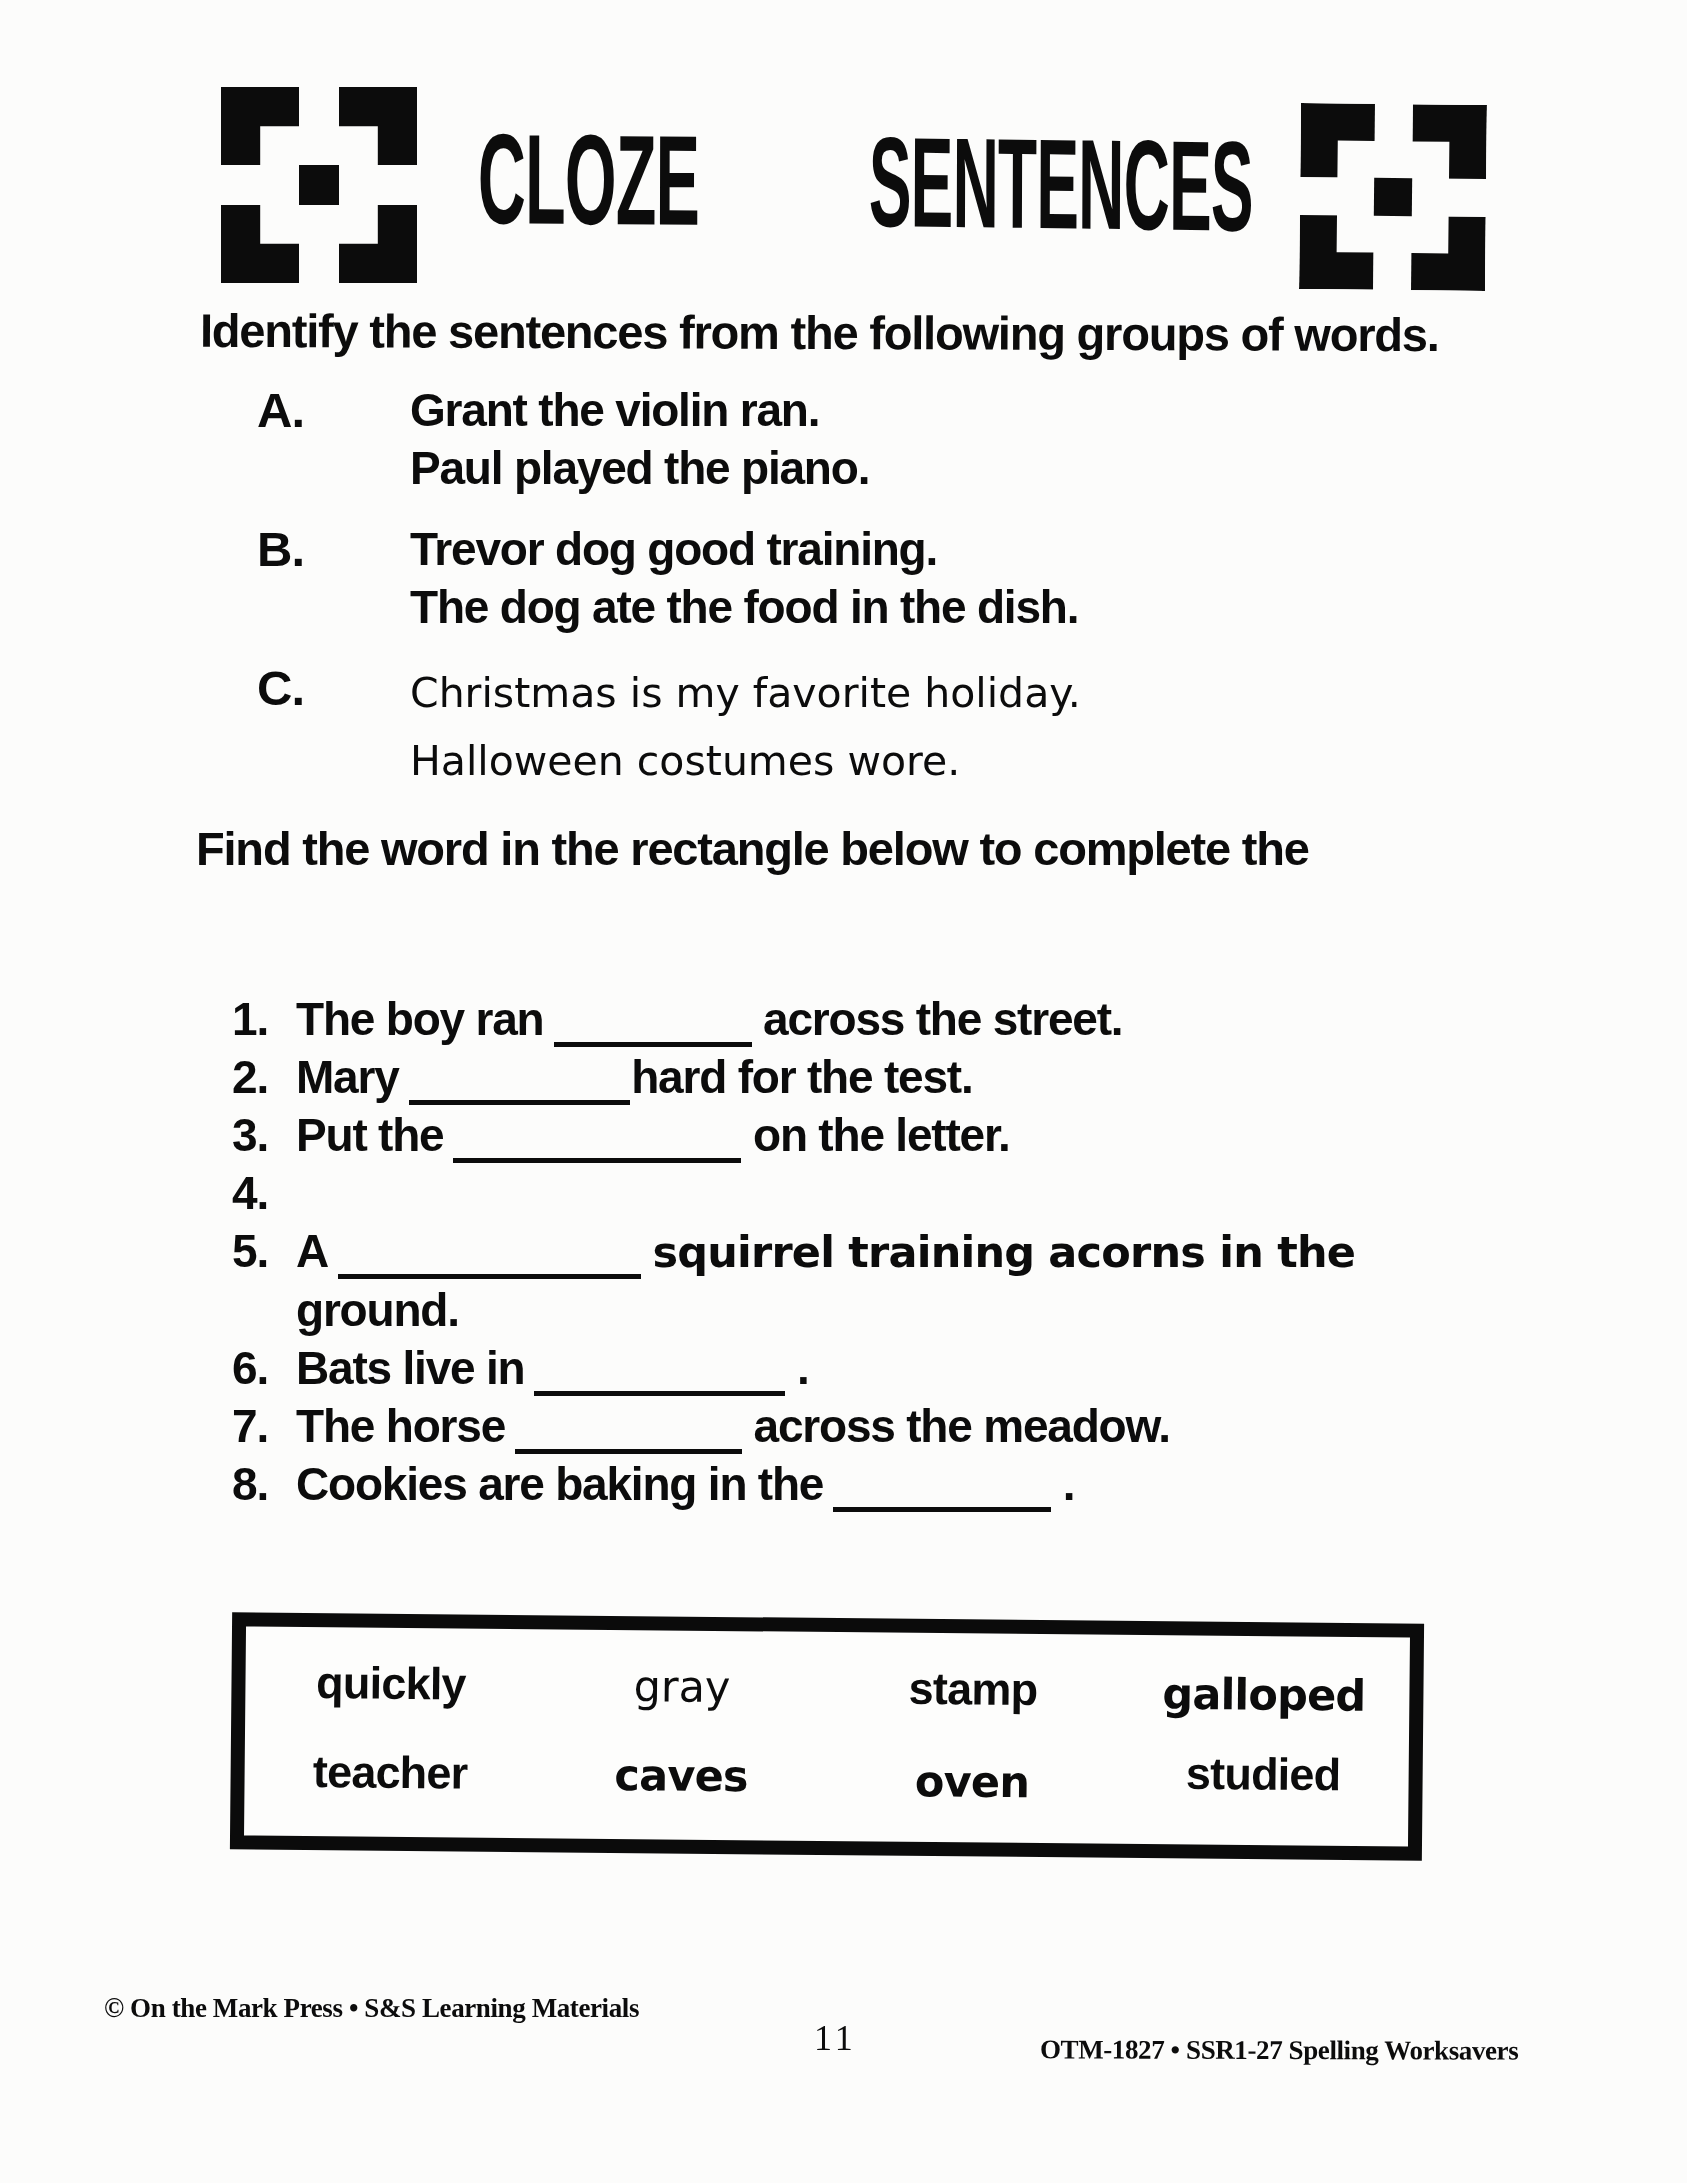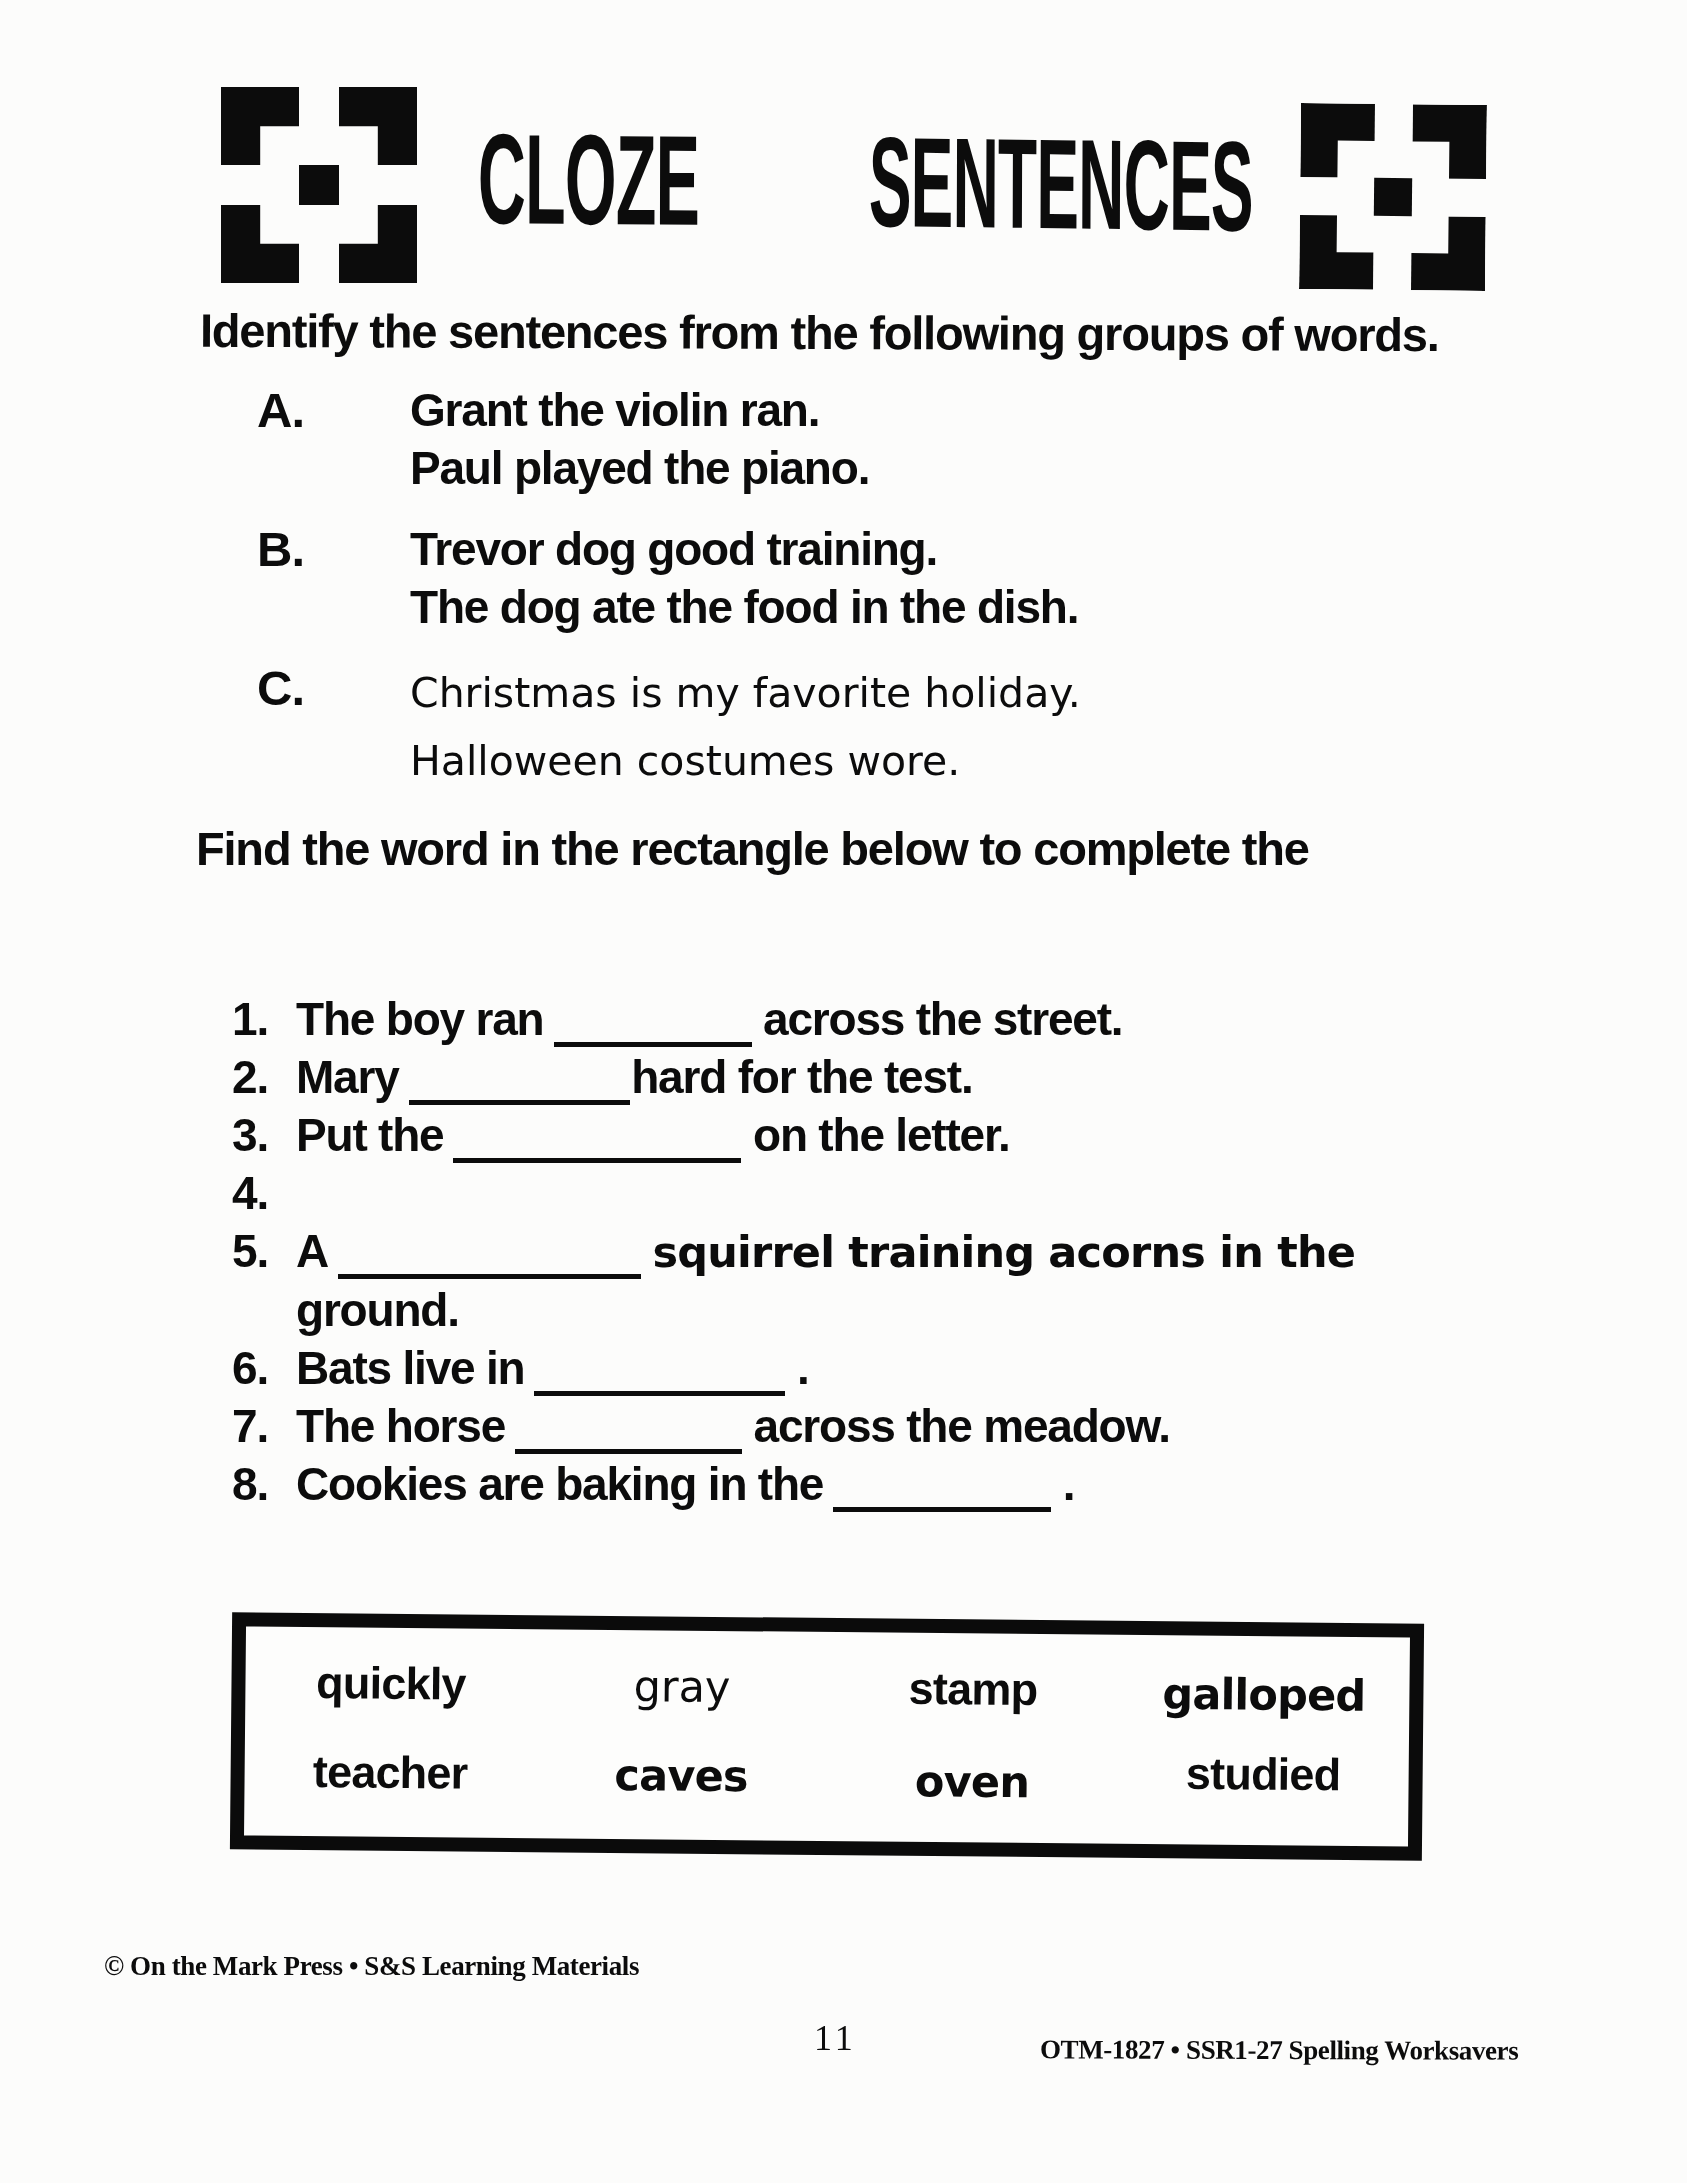--- a/index.html
+++ b/index.html
@@ -92,21 +92,21 @@
   .wb-word.gothic-bold  { font-family:"DejaVu Sans", sans-serif; font-weight:700; font-size:43px; letter-spacing:-0.8px; }
   .wb-word:nth-child(4) { transform:translateY(2.5px); }
   .wb-word:nth-child(7) { transform:translateY(3.3px); }
   .wb-word:nth-child(8) { transform:translateY(-6.6px); }
 
   
   .footer-text {
     position:absolute; font-family:"Liberation Serif", serif;
     font-weight:700; font-size:27px; letter-spacing:-0.4px; white-space:nowrap;
   }
-  #footer-left  { left:104px;  top:1951px; }
+  #footer-left  { left:104px;  top:1993px; }
   #footer-page  { left:814px;  top:2017px; font-weight:400; font-size:36px; letter-spacing:4.1px; }
   #footer-right { left:1040px; top:2035px; transform:rotate(0.15deg); }
 </style>
 </head>
 <body>
 
 <div id="icon-left" class="reg-icon">
   <span class="pc tl"></span>
   <span class="pc tr"></span>
   <span class="pc bl"></span>

